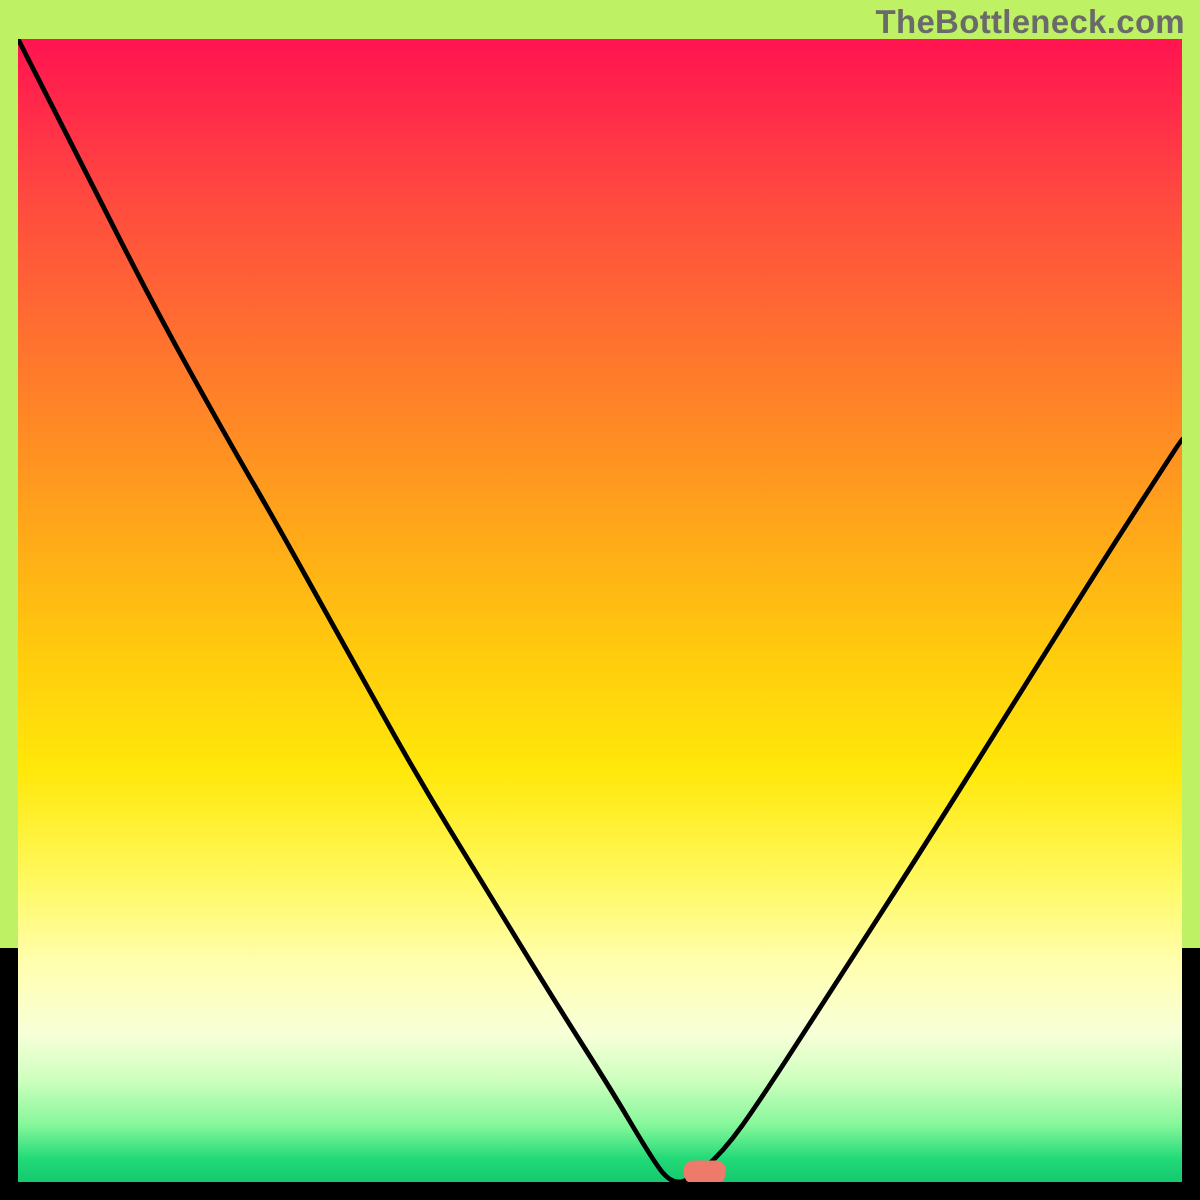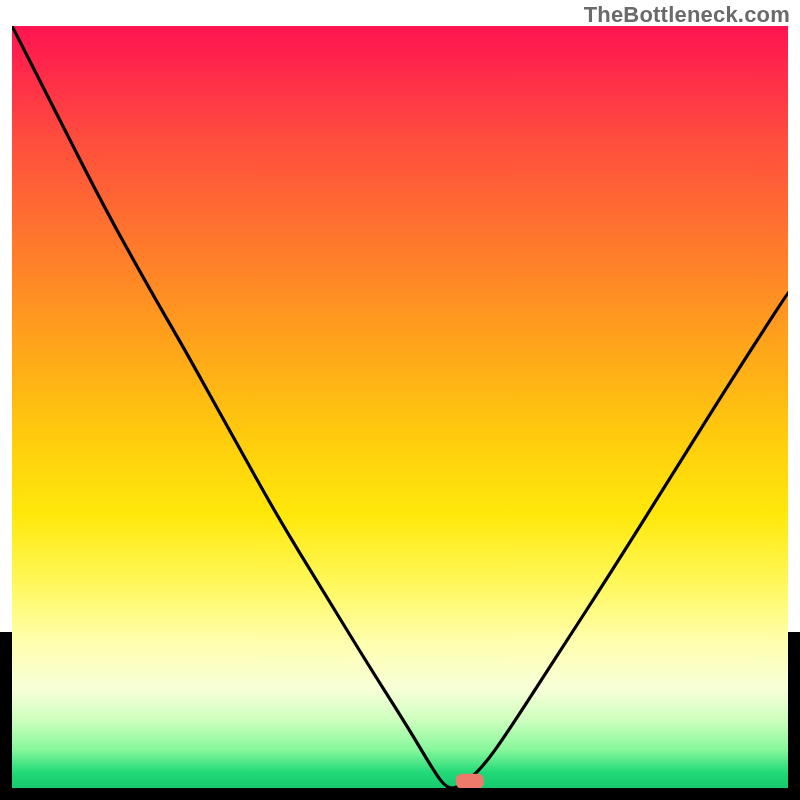--- a/index.html
+++ b/index.html
@@ -1,21 +1,21 @@
 <!DOCTYPE html>
 <html><head>
 <meta charset="utf-8">
 <style>
   * { margin: 0; padding: 0; box-sizing: border-box; }
   html, body { width: 800px; height: 800px; overflow: hidden; background: #000; }
   .frame {
     position: relative;
     width: 800px;
     height: 632px;
-    background: #ffffff;
+    background: #bef264;
   }
   .watermark {
     position: absolute;
     top: 2px;
     right: 10px;
     font-family: Arial, Helvetica, sans-serif;
     font-size: 22px;
     font-weight: 600;
     color: #6a6a6a;
     letter-spacing: 0.2px;

